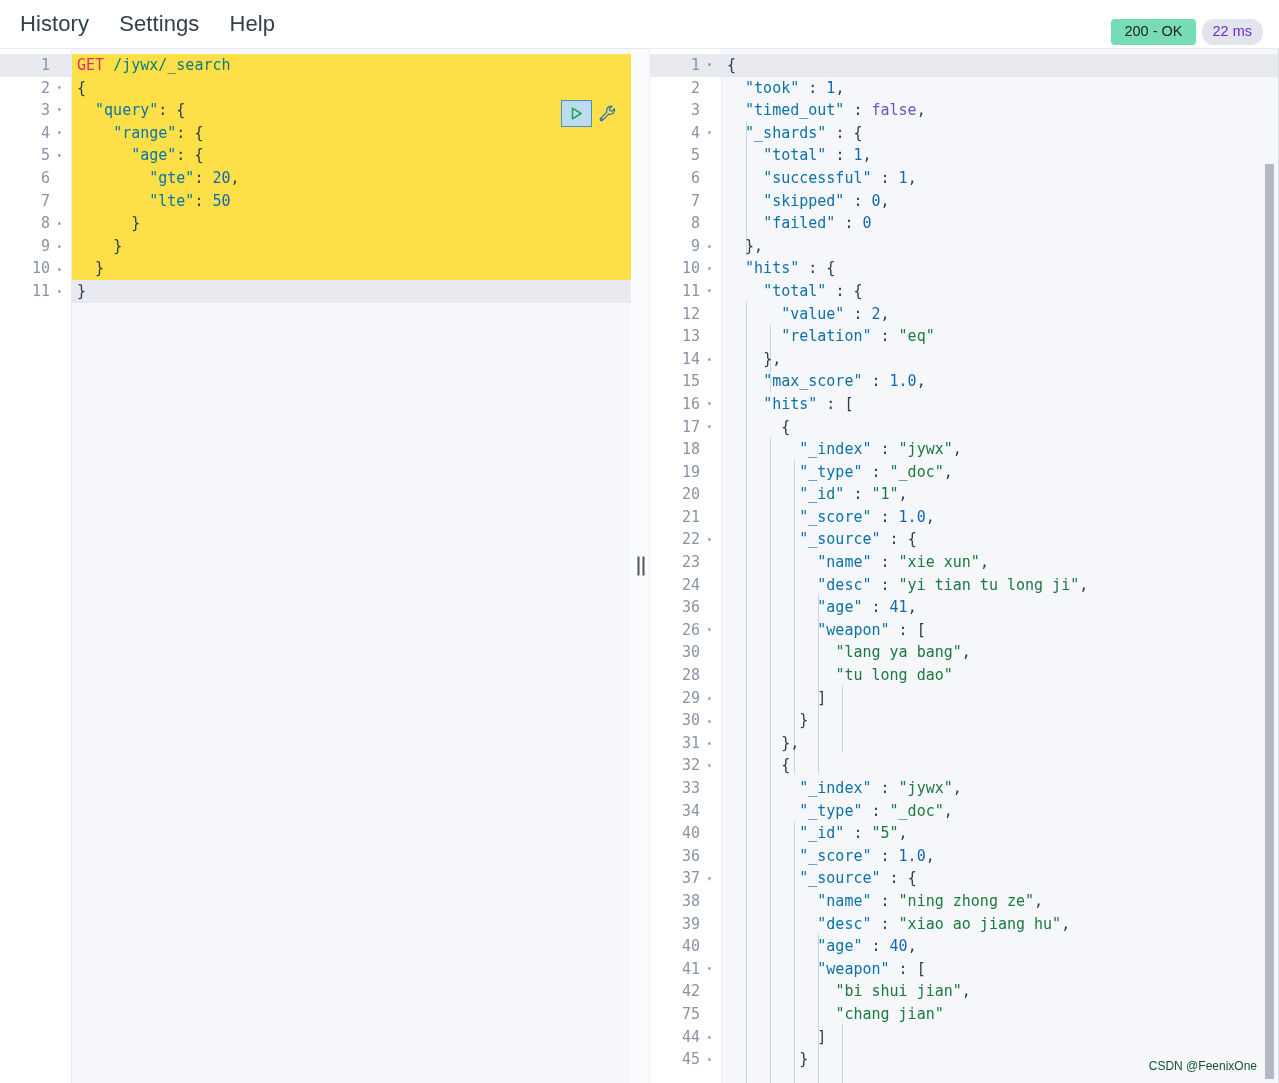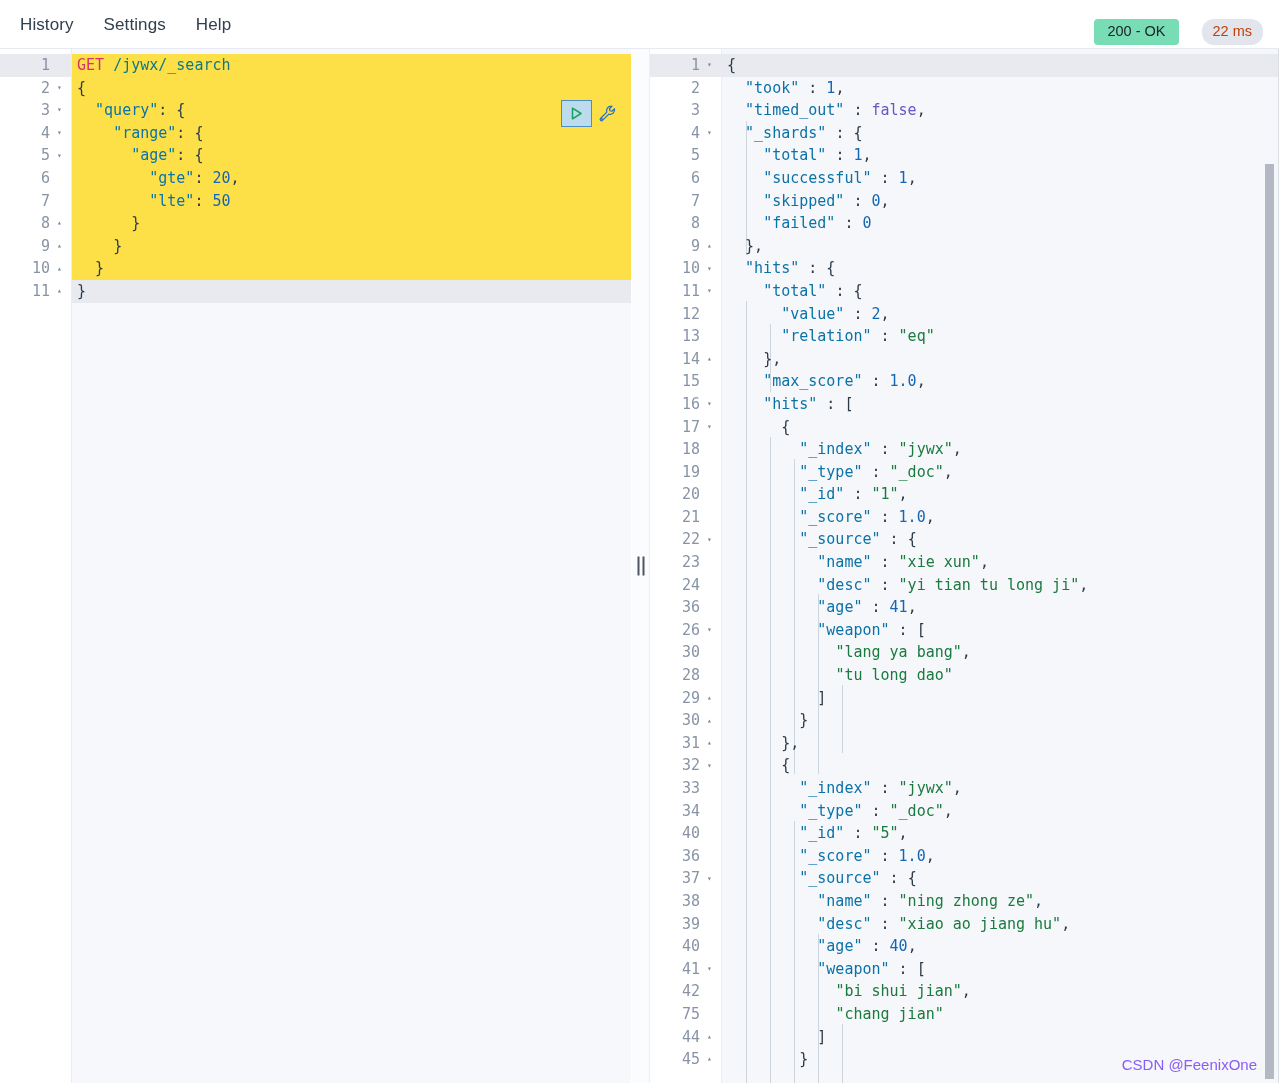--- a/index.html
+++ b/index.html
@@ -22,49 +22,49 @@
   .menubar {
     height: 48px;
     flex: 0 0 48px;
     display: flex;
     align-items: center;
     padding-left: 18px;
     background: #ffffff;
     position: relative;
   }
   .menu-item {
-    font-size: 17px;
+    font-size: 22px;
     color: #32404e;
     margin-right: 26px;
     cursor: pointer;
     line-height: 1;
     padding: 3px 2px;
     letter-spacing: 0.1px;
   }
 
   .status-wrap {
     position: absolute;
     right: 16px;
     top: 19px;
     display: flex;
     align-items: center;
-    gap: 23px;
+    gap: 6px;
   }
   .status-badge {
     background: #78dcb5;
     color: #20252b;
     font-size: 14.5px;
     border-radius: 4px;
     padding: 5px 13px 6px;
     line-height: 1;
     white-space: nowrap;
   }
   .time-badge {
     background: #e3e5ec;
-    color: #c2410c;
+    color: #6d28d9;
     font-size: 14.5px;
     border-radius: 12px;
     padding: 5px 11px 6px;
     line-height: 1;
     white-space: nowrap;
   }
 
   
   .panes {
     flex: 1 1 auto;
@@ -224,22 +224,22 @@
     right: 0; top: 0; bottom: 0;
     width: 1px;
     background: #d9dde4;
   }
 
   
   .watermark {
     position: absolute;
     right: 22px;
     bottom: 10px;
-    font-size: 15px;
-    color: #8b5cf6;
+    font-size: 12px;
+    color: #14532d;
     font-family: "Liberation Sans", sans-serif;
     z-index: 9;
     user-select: none;
   }
 </style>
 </head>
 <body>
 
 <div id="app">
 

